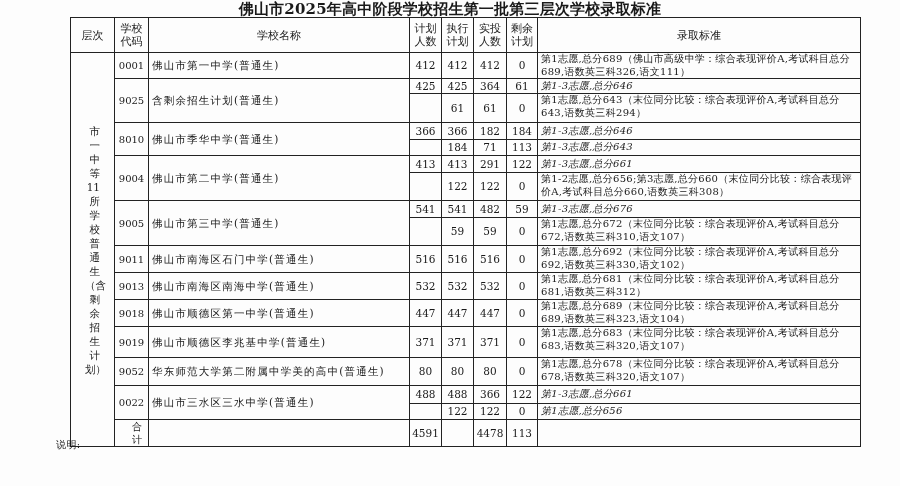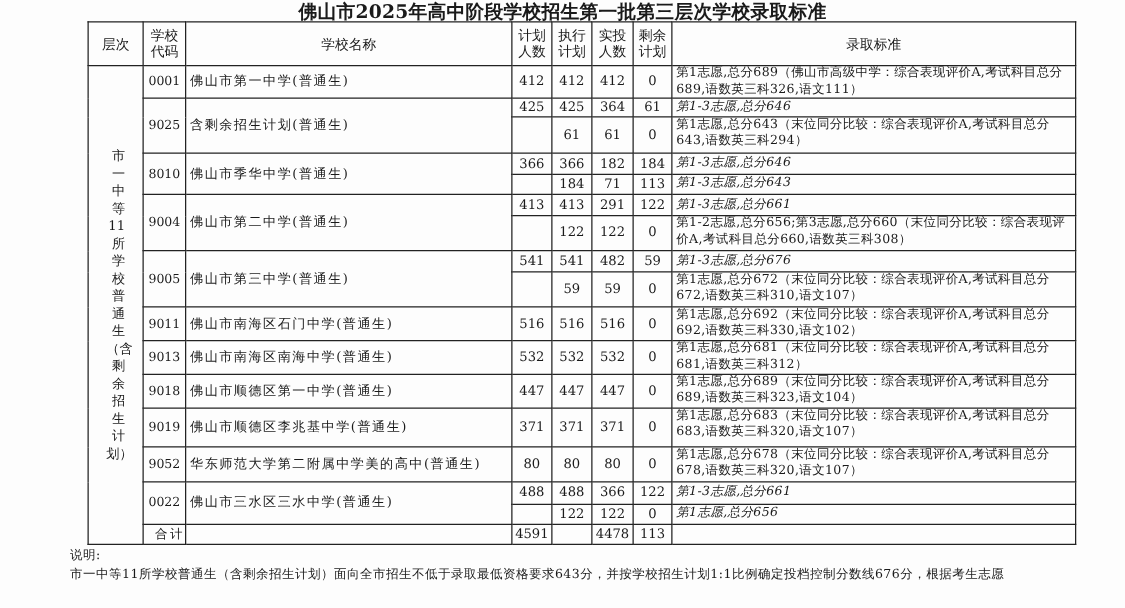--- a/index.html
+++ b/index.html
@@ -193,27 +193,26 @@
     </tr>
     <tr style="height:16px">
       <td class="num"></td>
       <td class="num">122</td>
       <td class="num">122</td>
       <td class="num">0</td>
       <td class="std mid">第1志愿,总分656</td>
     </tr>
 
     <tr style="height:16px">
-      <td class="code" style="text-align:right;padding-left:2px;letter-spacing:2px;margin-top:48px;">合计</td>
+      <td class="code" style="text-align:left;padding-left:17px;letter-spacing:2px;margin-top:48px;">合计</td>
       <td class="name"></td>
       <td class="num">4591</td>
       <td class="num"></td>
       <td class="num">4478</td>
       <td class="num">113</td>
       <td class="std"></td>
     </tr>
   </tbody>
 </table>
 
 <div class="notes">
   <div>说明:</div>
-  <div>市一中等11所学校普通生（含剩余招生计划）面向全市招生不低于录取最低资格要求643分，并按学校招生计划1:1比例确定投档控制分数线676分，根据考生志愿</div>
 </div>
 
 </body></html>

